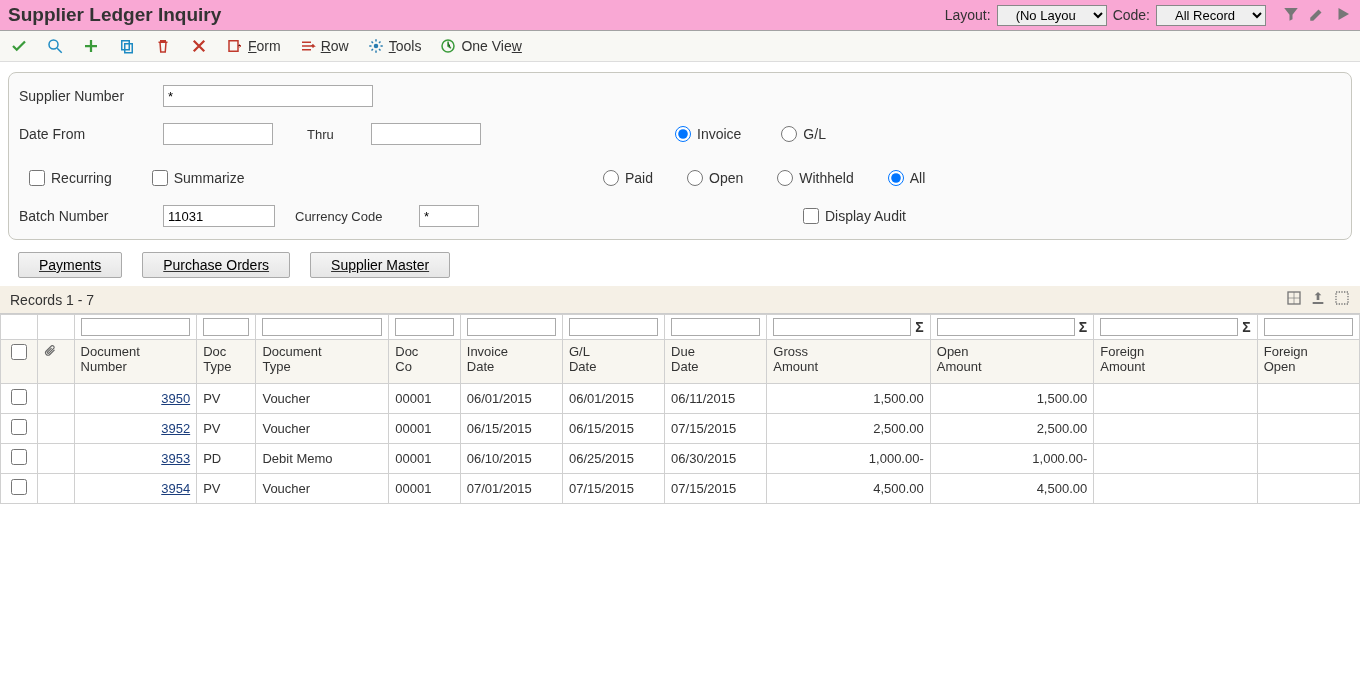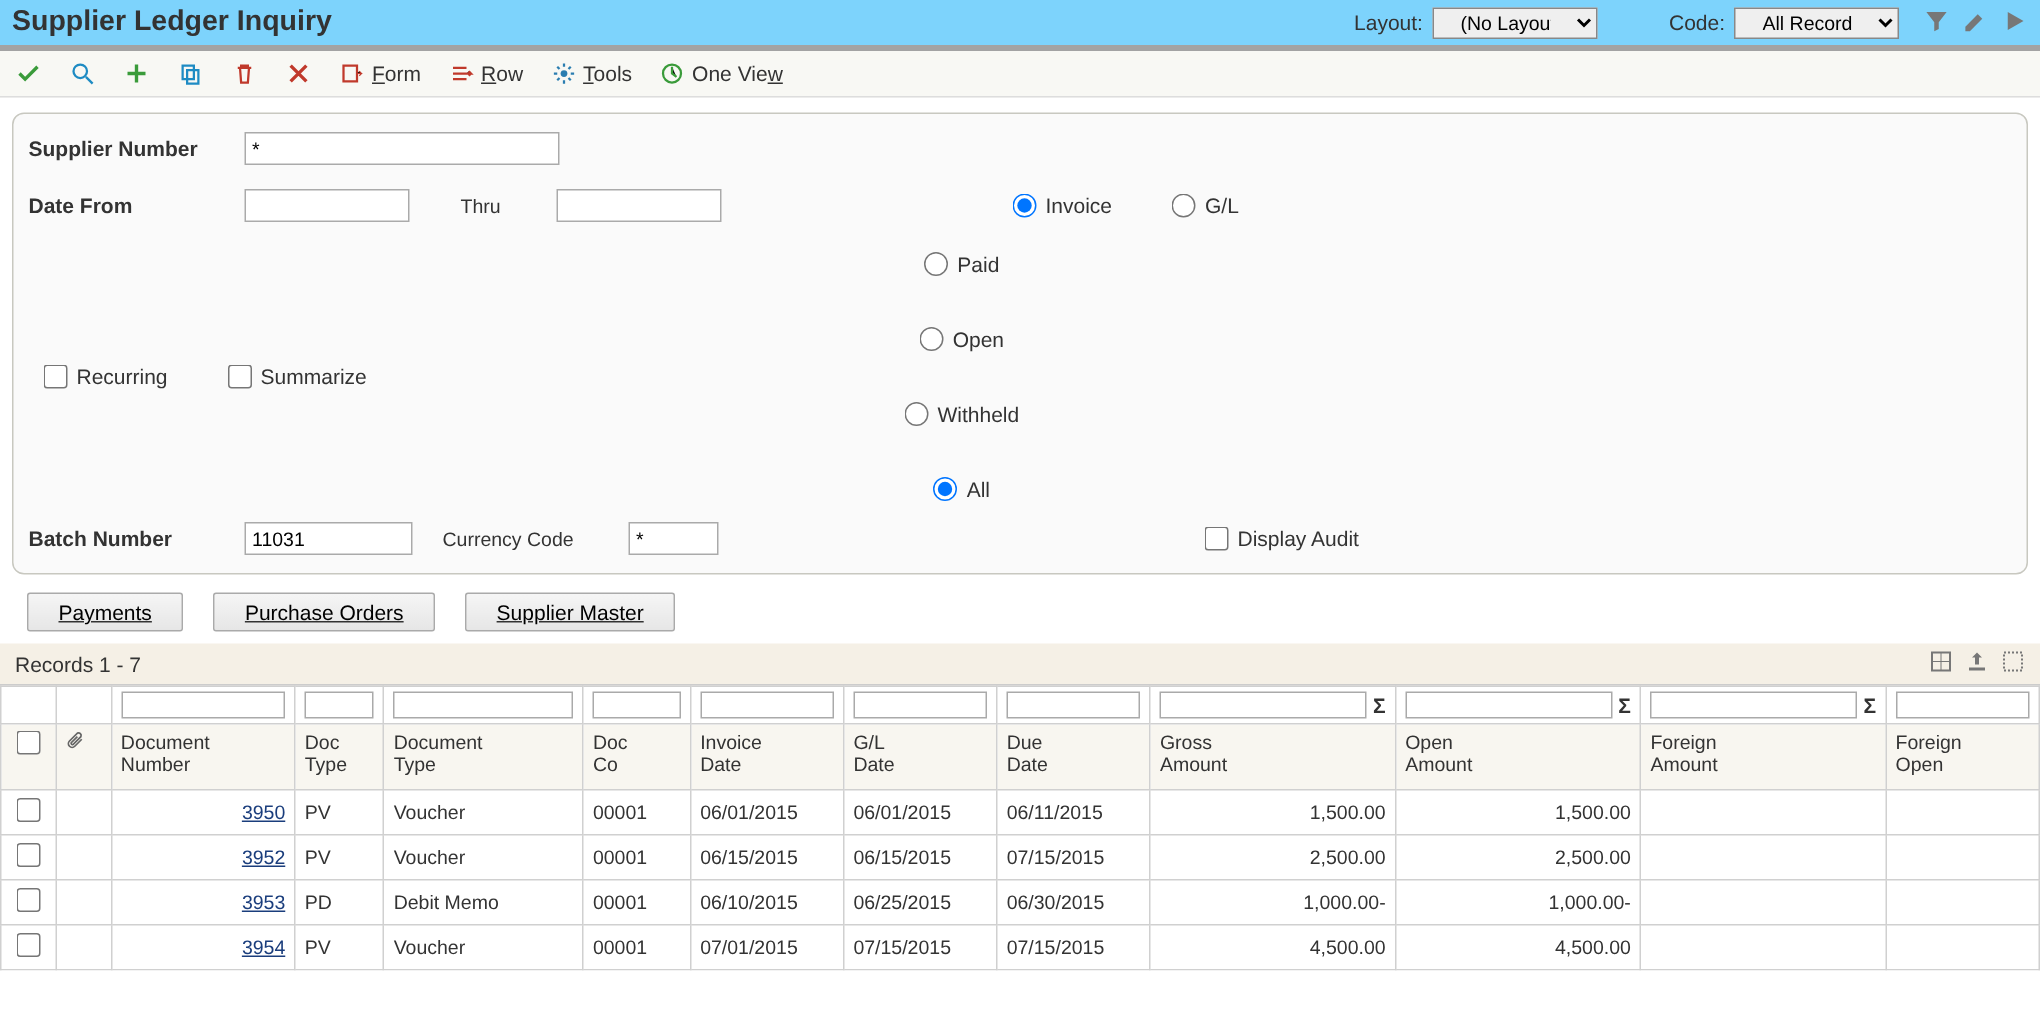--- a/index.html
+++ b/index.html
@@ -1,32 +1,32 @@
 <!DOCTYPE html>
 <html><head>
 <meta charset="utf-8">
 <style>
 * { box-sizing: border-box; margin: 0; padding: 0; }
 body { font-family: Arial, sans-serif; font-size: 13px; color: #333; background: #fff; width: 1360px; }
 
-.header-bar { background: #7dd3fc; display: flex; align-items: center; padding: 4px 8px; border-bottom: 4px solid #a3a3a3; }
+.header-bar { background: #f9a8d4; display: flex; align-items: center; padding: 4px 8px; border-bottom: 1px solid #a3a3a3; }
 .title { font-size: 19px; font-weight: bold; color: #333; flex: 1; }
 .layout-query { display: flex; align-items: center; gap: 6px; }
-.layout-query label { font-size: 14px; margin-left: 42px; }
+.layout-query label { font-size: 14px; }
 .layout-query select { font-size: 13px; padding: 1px 14px; width: 110px; border: 1px solid #888; }
 .header-icons { display: flex; gap: 8px; margin-left: 10px; }
 .header-icons svg, .toolbar svg { width: 18px; height: 18px; }
 
 .toolbar { display: flex; align-items: center; gap: 18px; padding: 6px 10px; border-bottom: 1px solid #ddd; background: #f8f8f4; }
 .toolbar-item { display: flex; align-items: center; gap: 4px; cursor: pointer; font-size: 14px; color: #333; }
 .toolbar-item .u { text-decoration: underline; }
 
 .form-box { margin: 10px 8px 4px 8px; border: 1px solid #c8c8c0; border-radius: 8px; padding: 10px 10px; background: #fafafa; }
 .form-row { display: flex; align-items: center; gap: 14px; margin-bottom: 12px; min-height: 26px; }
-.form-row label.fl { width: 130px; font-size: 14px; font-weight: bold; }
+.form-row label.fl { width: 130px; font-size: 14px; }
 .text-input { width: 210px; height: 22px; border: 1px solid #aaa; padding: 2px 4px; font-size: 13px; }
 .text-input.sm { width: 110px; }
 .text-input.batch { width: 112px; }
 .text-input.curr { width: 60px; }
 .corner-mark { position: relative; }
 .corner-mark::before { content:''; position:absolute; left:0; top:0; width:0; height:0; border-top: 6px solid #e67e22; border-right: 6px solid transparent; }
 .radio-group { display: flex; align-items: center; gap: 40px; margin-left: 60px; }
 .radio-item, .check-item { display: flex; align-items: center; gap: 6px; font-size: 14px; }
 input[type=radio], input[type=checkbox] { width: 16px; height: 16px; }
 .check-group { display: flex; gap: 40px; }
@@ -174,21 +174,21 @@
     <div class="check-group" style="width:460px;">
       <span class="check-item" style="margin-left:10px;">
           <input type="checkbox" style="">
           <span>Recurring</span>
         </span>
       <span class="check-item">
           <input type="checkbox" style="">
           <span>Summarize</span>
         </span>
     </div>
-    <div class="radio-group" style="margin-left:110px;gap:34px;flex-direction:column;">
+    <div class="radio-group" style="margin-left:110px;gap:34px;">
       <span class="radio-item">
           <input type="radio" style="">
           <span>Paid</span>
         </span>
       <span class="radio-item">
           <input type="radio" style="">
           <span>Open</span>
         </span>
       <span class="radio-item">
           <input type="radio" style="">

